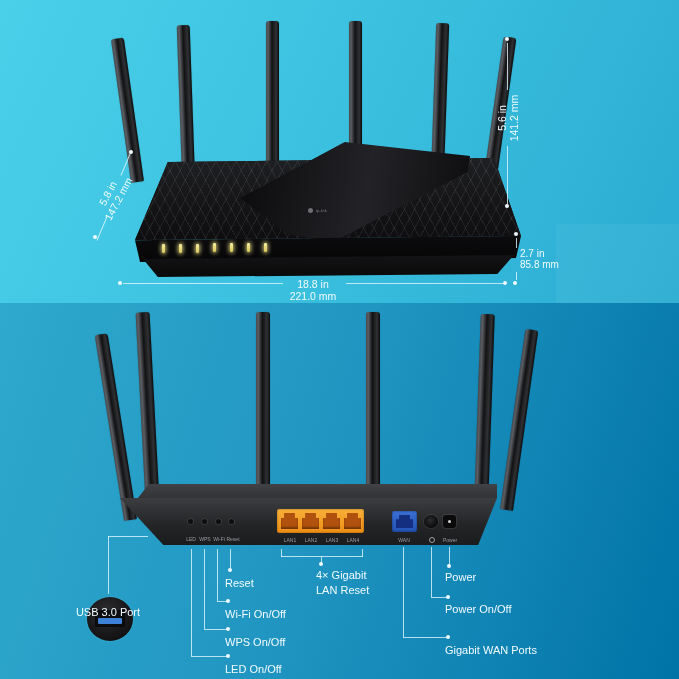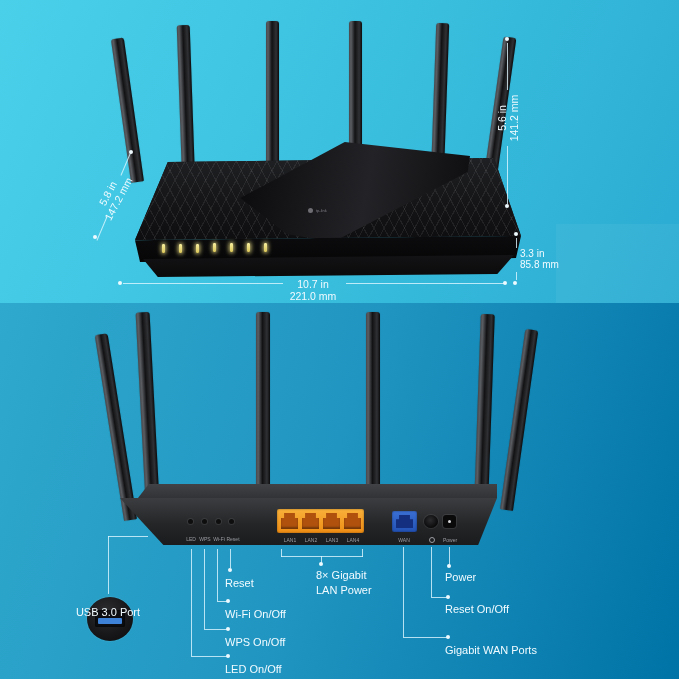--- a/index.html
+++ b/index.html
@@ -127,32 +127,32 @@
         <div>147.2 mm</div>
       </div>
       <div class="hline rotseg" style="left:113px;top:163px;width:26px;"></div>
       <span class="dot" style="left:129px;top:150px;"></span>
     </div>
 
     <div>
       <span class="dot" style="left:118px;top:281px;"></span>
       <div class="hline" style="left:123px;top:283px;width:160px;"></div>
       <div class="dimtext" style="left:263px;top:278px;width:100px;">
-        <div>10.7 in</div>
+        <div>18.8 in</div>
         <div>221.0 mm</div>
       </div>
       <div class="hline" style="left:346px;top:283px;width:158px;"></div>
       <span class="dot" style="left:503px;top:281px;"></span>
     </div>
 
     <div>
       <span class="dot" style="left:514px;top:232px;"></span>
       <div class="vline" style="left:516px;top:238px;height:10px;"></div>
       <div class="dimtext" style="left:520px;top:248px;text-align:left;font-size:10px;line-height:11px;">
-        <div>3.3 in</div>
+        <div>2.7 in</div>
         <div>85.8 mm</div>
       </div>
       <div class="vline" style="left:516px;top:272px;height:8px;"></div>
       <span class="dot" style="left:513px;top:281px;"></span>
     </div>
   </div>
 
   <div>
 
     <div class="antenna" style="left:124px;top:332px;width:13px;height:188px;transform:rotate(-9deg);transform-origin:bottom center;"></div>
@@ -218,35 +218,35 @@
       <div class="callout" style="left:225px;top:662px;">LED On/Off</div>
     </div>
 
     <div>
       <div class="vline" style="left:281px;top:549px;height:8px;"></div>
       <div class="vline" style="left:362px;top:549px;height:8px;"></div>
       <div class="hline" style="left:281px;top:556px;width:82px;"></div>
       <div class="vline" style="left:321px;top:556px;height:7px;"></div>
       <span class="dot" style="left:319px;top:562px;"></span>
       <div class="callout" style="left:316px;top:568px;line-height:15px;">
-        <div>8× Gigabit</div>
-        <div>LAN Power</div>
+        <div>4× Gigabit</div>
+        <div>LAN Reset</div>
       </div>
     </div>
 
     <div>
       <div class="vline" style="left:449px;top:547px;height:18px;"></div>
       <span class="dot" style="left:447px;top:564px;"></span>
       <div class="callout" style="left:445px;top:570px;">Power</div>
     </div>
     <div>
       <div class="vline" style="left:431px;top:547px;height:50px;"></div>
       <div class="hline" style="left:431px;top:597px;width:16px;"></div>
       <span class="dot" style="left:446px;top:595px;"></span>
-      <div class="callout" style="left:445px;top:602px;">Reset On/Off</div>
+      <div class="callout" style="left:445px;top:602px;">Power On/Off</div>
     </div>
     <div>
       <div class="vline" style="left:403px;top:547px;height:90px;"></div>
       <div class="hline" style="left:403px;top:637px;width:44px;"></div>
       <span class="dot" style="left:446px;top:635px;"></span>
       <div class="callout" style="left:445px;top:643px;">Gigabit WAN Ports</div>
     </div>
 
     <div>
       <div class="hline" style="left:108px;top:536px;width:40px;"></div>

